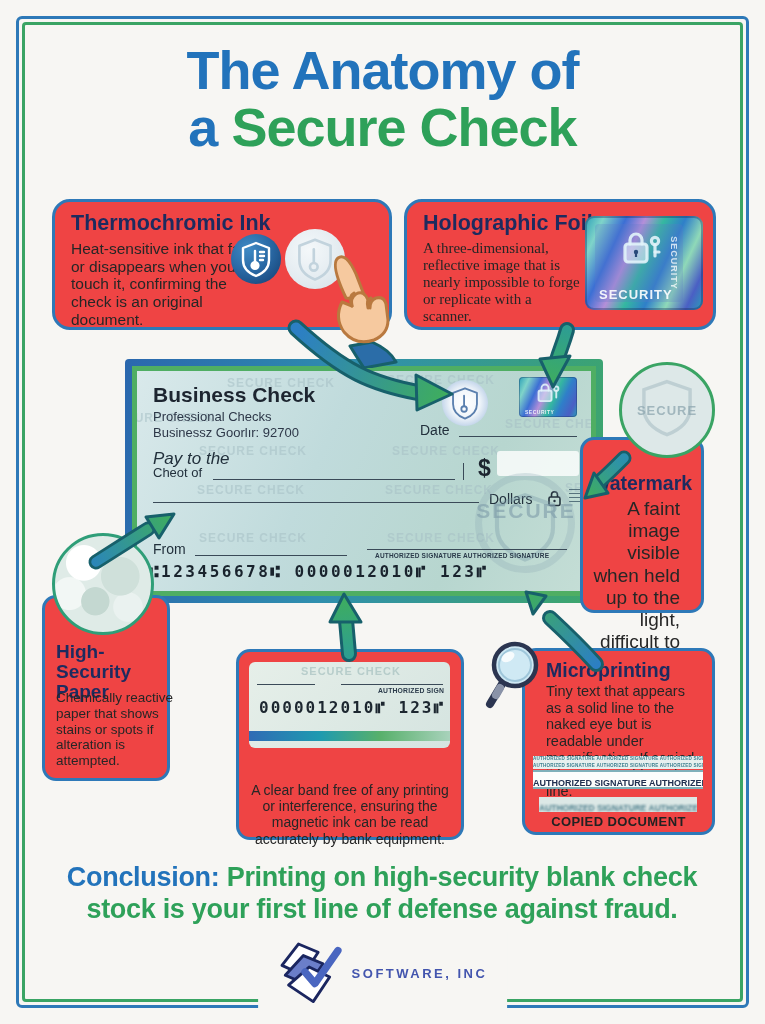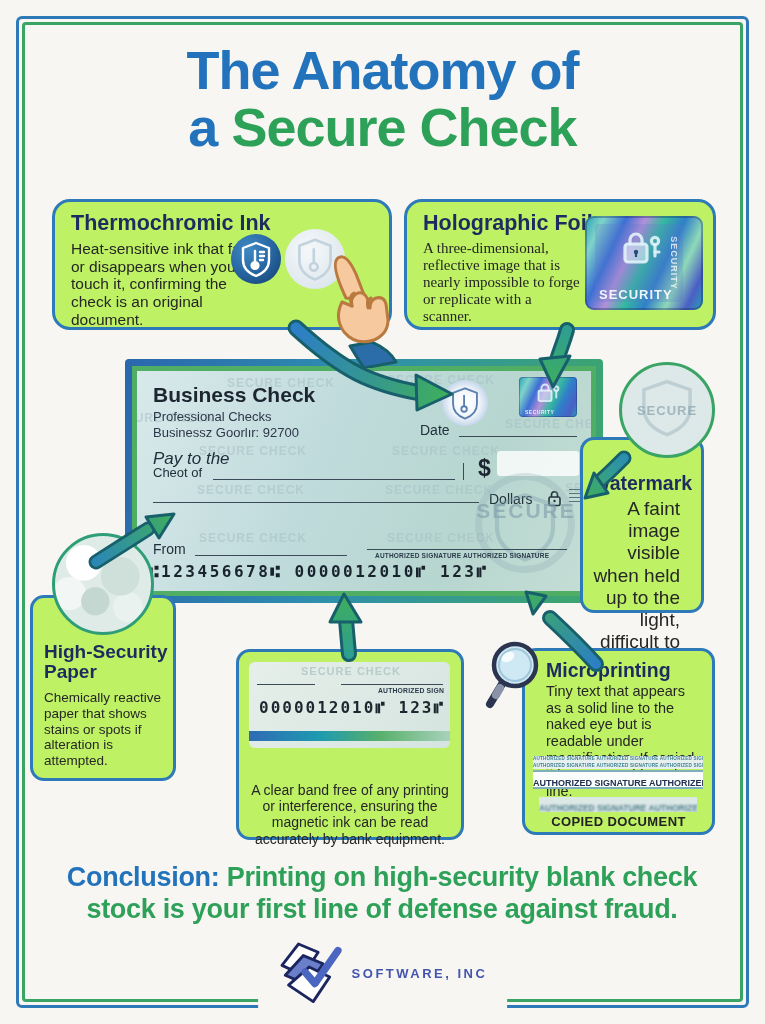--- a/index.html
+++ b/index.html
@@ -6,21 +6,21 @@
   body{font-family:"Liberation Sans",sans-serif;background:#e9e8e4;}
   .stage{position:relative;width:765px;height:1024px;background:#f7f6f3;overflow:hidden;margin:0 auto;}
   .abs{position:absolute;}
   
   .frame-outer{position:absolute;left:16px;top:16px;right:16px;bottom:16px;border:3px solid #2e79b8;border-radius:6px;}
   .frame-inner{position:absolute;left:22px;top:22px;right:22px;bottom:22px;border:3px solid #3aa464;border-radius:4px;}
   
   .title{left:0;right:0;top:42px;text-align:center;font-weight:800;font-size:54px;line-height:1.06;letter-spacing:-1px;}
   .t-blue{color:#2273bb;} .t-green{color:#2ea159;}
   
-  .panel{position:absolute;background:#bef264;border:3.5px solid #2e79b8;border-radius:18px;box-sizing:border-box;z-index:3;}
+  .panel{position:absolute;background:#ef4444;border:3.5px solid #2e79b8;border-radius:18px;box-sizing:border-box;z-index:3;}
   .p-title{font-weight:800;color:#1d2b5f;}
   .p-body{color:#262626;font-weight:500;}
   
   .thermo{left:52px;top:199px;width:340px;height:131px;}
   .thermo .p-title{position:absolute;left:16px;top:9px;font-size:21.5px;}
   .thermo .p-body{position:absolute;left:16px;top:38px;width:196px;font-size:15.5px;line-height:1.14;}
   .icon-circle-dark{position:absolute;left:176px;top:32px;width:50px;height:50px;border-radius:50%;
     background:radial-gradient(circle at 35% 30%,#3f8ac4 0%,#2a6aa6 45%,#123c6e 100%);}
   .icon-circle-light{position:absolute;left:230px;top:27px;width:60px;height:60px;border-radius:50%;
     background:radial-gradient(circle at 40% 35%,#f4f8fa 0%,#e3ebf0 60%,#d3e0e8 100%);}
@@ -37,21 +37,21 @@
     color:rgba(255,255,255,.75);font-weight:700;font-size:9px;letter-spacing:1px;}
   
   .wmark{left:580px;top:437px;width:124px;height:176px;border-radius:14px;text-align:right;}
   .wmark .p-title{position:absolute;left:9px;top:32px;font-size:19.5px;}
   .wmark .p-body{position:absolute;left:9px;top:58px;width:88px;font-size:19px;line-height:1.17;}
   .wm-circle{position:absolute;left:619px;top:362px;width:96px;height:96px;border-radius:50%;z-index:4;
     background:#dde8e8;border:3.5px solid #3aa464;box-sizing:border-box;overflow:hidden;}
   .wm-circle .badge-txt{position:absolute;left:0;right:0;top:38px;text-align:center;font-weight:800;font-size:13px;
     letter-spacing:1px;color:rgba(140,165,175,.75);}
   
-  .paper{left:30px;top:595px;width:146px;height:186px;border-radius:14px;}
+  .paper{left:42px;top:595px;width:128px;height:186px;border-radius:14px;}
   .paper .p-title{position:absolute;left:11px;top:44px;font-size:19px;line-height:1.05;}
   .paper .p-body{position:absolute;left:11px;top:92px;width:124px;font-size:13.5px;line-height:1.17;}
   .paper-circle{position:absolute;left:52px;top:533px;width:102px;height:102px;border-radius:50%;z-index:4;
     border:3.5px solid #2f9e78;box-sizing:border-box;background-color:#dfebe7;
     background-image:radial-gradient(circle at 30% 28%,#ffffff 0 18%,transparent 19%),
       radial-gradient(circle at 68% 42%,#cfe0da 0 22%,transparent 23%),
       radial-gradient(circle at 42% 68%,#c4d8d1 0 16%,transparent 17%),
       radial-gradient(circle at 76% 74%,#eaf2f0 0 14%,transparent 15%),
       radial-gradient(circle at 15% 60%,#f2f7f5 0 16%,transparent 17%);}
   

